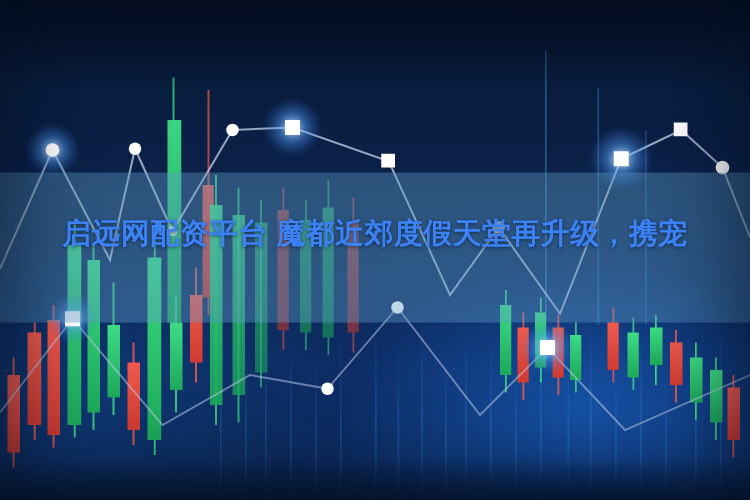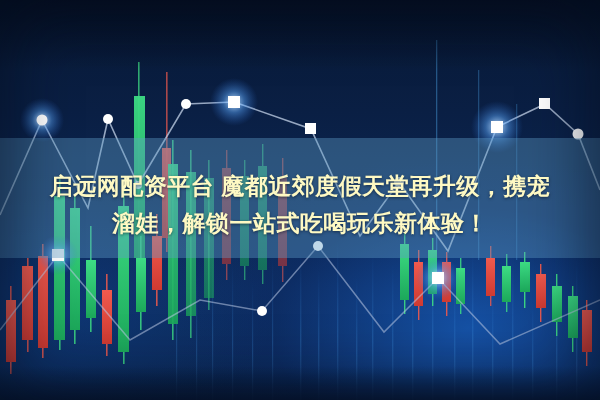--- a/index.html
+++ b/index.html
@@ -55,21 +55,21 @@
     left: 0;
     right: 0;
     background: rgba(96,158,200,0.40);
     box-shadow: 0 0 0 0 rgba(0,0,0,0);
   }
   
   .headline {
     position: absolute;
     left: 0; right: 0;
     text-align: center;
-    color: #fef9c3;
+    color: #3b82f6;
     font-weight: bold;
     font-size: 23px;
     line-height: 37px;
     letter-spacing: 0.5px;
     text-shadow: 0 1px 3px rgba(2,10,26,0.55);
     white-space: nowrap;
   }
   .headline .ln { display: block; }
 </style>
 </head>
@@ -233,16 +233,15 @@
   </svg>
 
   <div class="band" style="top:138px;height:120px;"></div>
 
   <div class="bg-topshade"></div>
   <div class="bg-bottomshade"></div>
   <div class="bg-vignette"></div>
 
   <div class="headline" style="top:168px;">
     <span class="ln">启远网配资平台 魔都近郊度假天堂再升级，携宠</span>
-    <span class="ln">溜娃，解锁一站式吃喝玩乐新体验！</span>
   </div>
 
 </div>
 
 </body></html>

